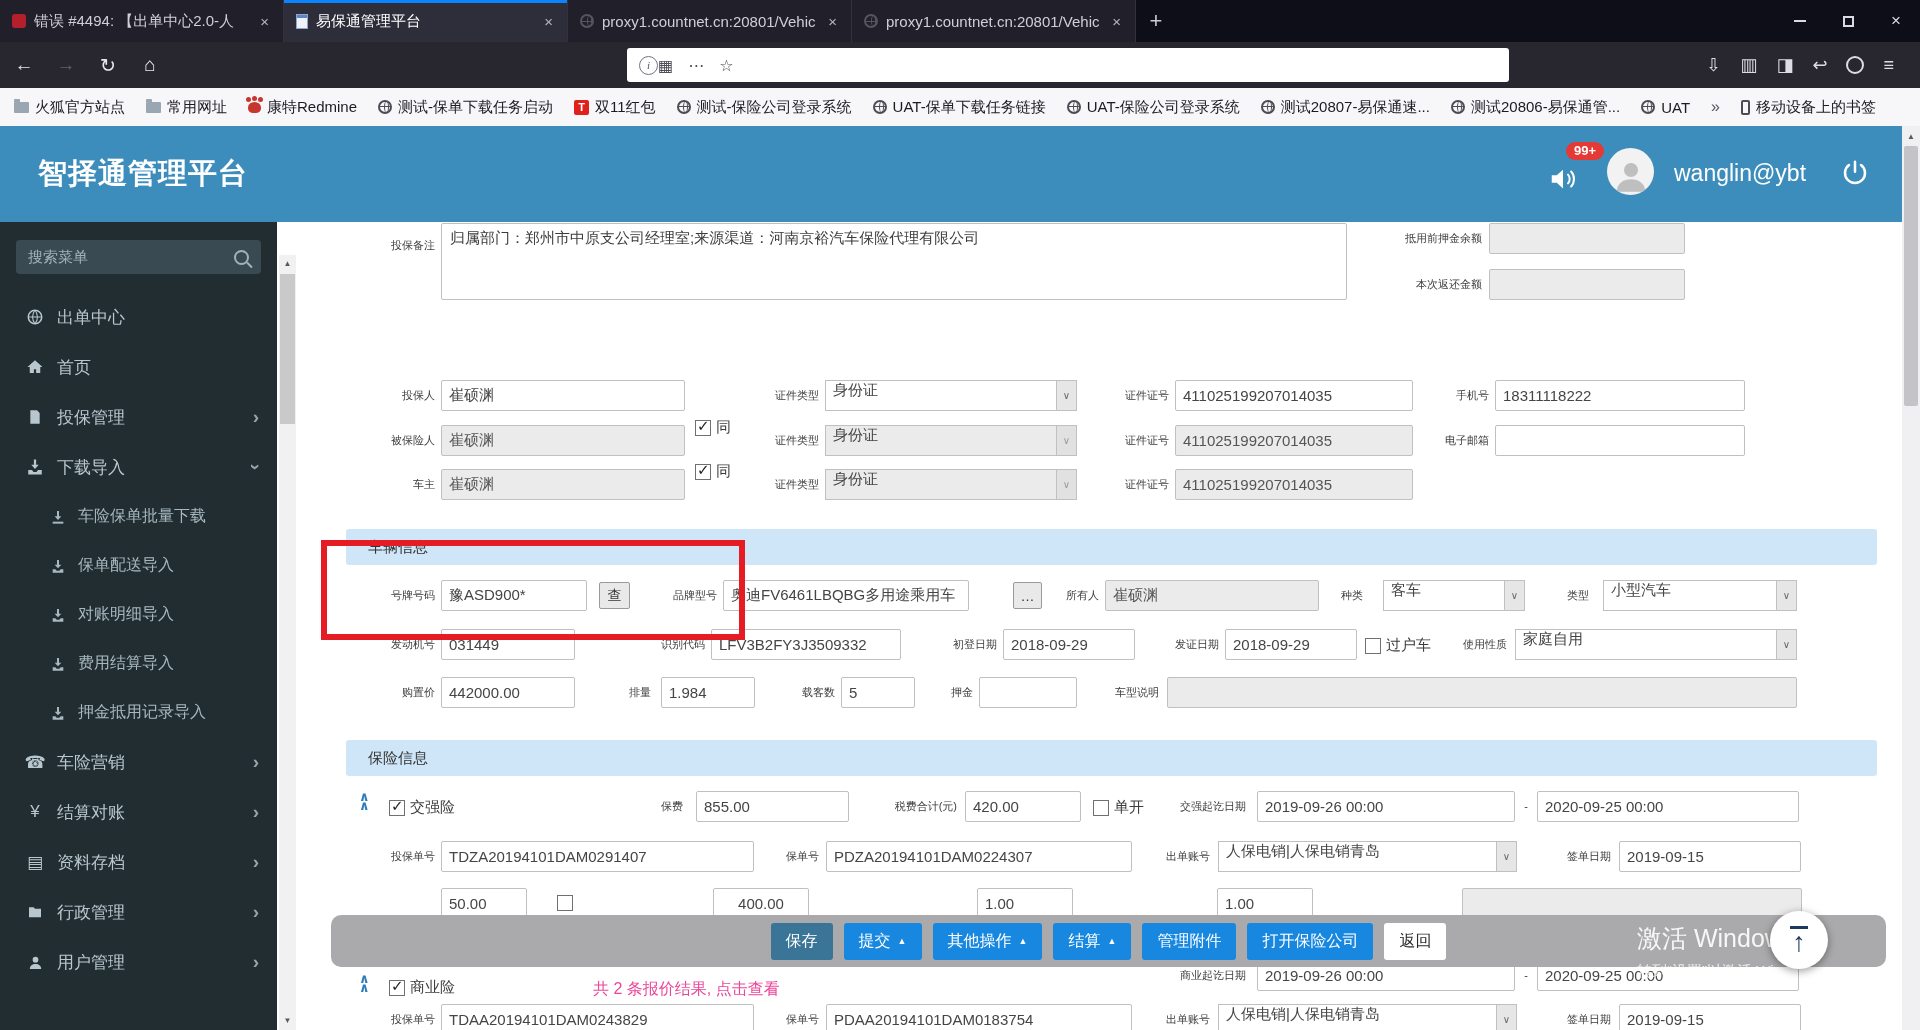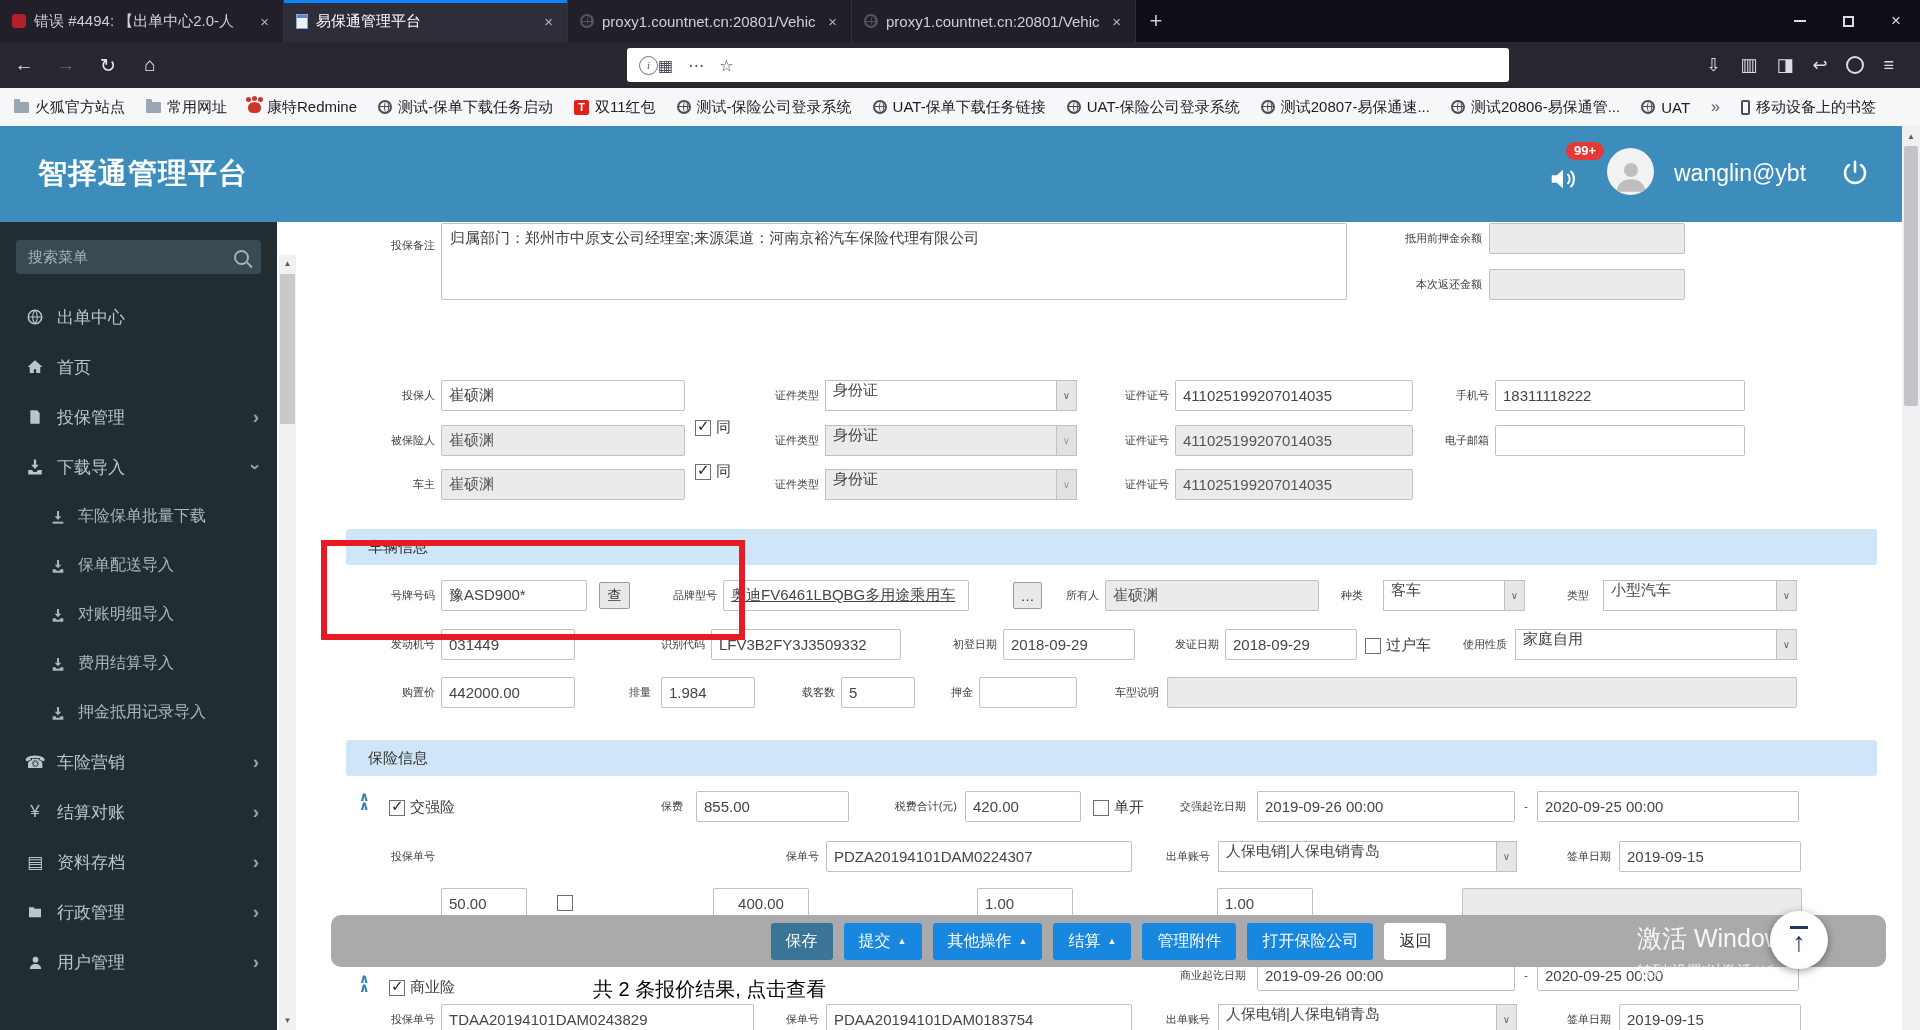--- a/index.html
+++ b/index.html
@@ -109,21 +109,21 @@
            align-items:center;justify-content:center;color:#666;font-size:10px}
   .sel.dis{background:#ebebeb}.sel.dis .sb{background:#e1e1e1;color:#9a9a9a}
   .cbwrap{position:absolute;display:flex;align-items:center;gap:5px;font-size:15px;color:#3d3d3d}
   .cbx{width:16px;height:16px;border:1px solid #707070;background:#fff;box-sizing:border-box;position:relative;flex:0 0 auto}
   .cbx.checked::after{content:"✓";position:absolute;left:1px;top:-4px;font-size:15px;color:#222;font-weight:bold}
   .secbar{position:absolute;left:49px;width:1531px;height:36px;background:#cfe6f8;border-radius:3px;line-height:36px;
           padding-left:22px;box-sizing:border-box;font-size:15px;color:#333}
   .dchev{position:absolute;display:flex;flex-direction:column;color:#2f7cb8;font-weight:bold;font-size:13px;line-height:9px}
   .minibtn{position:absolute;height:27px;border:1px solid #9a9a9a;background:#e9e9e9;font-size:14px;color:#333;
            display:flex;align-items:center;justify-content:center;border-radius:2px;box-sizing:border-box}
-  .qlink{position:absolute;font-size:20px;color:#000000;height:20px;line-height:20px}
+  .qlink{position:absolute;font-size:16px;color:#ec4899;height:20px;line-height:20px}
   .redbox{position:absolute;left:24px;top:318px;width:412px;height:88px;border:6px solid #e51c23;z-index:30}
   .graybar{position:absolute;left:34px;top:693px;width:1555px;height:52px;background:#aaaaac;border-radius:10px;z-index:40;
            display:flex;align-items:center;justify-content:center;gap:11px}
   .bbtn{height:37px;border-radius:3px;background:#1787e0;color:#fff;font-size:16px;display:flex;align-items:center;
         padding:0 15px;gap:7px;white-space:nowrap}
   .bbtn .caret{font-size:9px;line-height:9px}
   .bbtn.save{background:#3a7598}
   .bbtn.back{background:#fff;color:#2b2b2b}
   .watermark{position:absolute;left:1340px;top:700px;z-index:60;color:rgba(255,255,255,0.9)}
   .wm1{font-size:25px;font-weight:300}
@@ -459,21 +459,21 @@
   <div class="lbl" style="left:790px;width:82px;top:247px">证件证号</div>
   <input class="inp dis" style="left: 878px; top: 247px; width: 238px;" disabled="" value="411025199207014035">
 
   <div class="secbar" style="top:307px">车辆信息</div>
   <div class="redbox"></div>
 
   <div class="lbl" style="left:0;width:138px;top:358px">号牌号码</div>
   <input class="inp" style="left: 144px; top: 358px; width: 146px;" readonly="" value="豫ASD900*">
   <div class="minibtn" style="left:302px;top:360px;width:31px">查</div>
   <div class="lbl" style="left:340px;width:80px;top:358px">品牌型号</div>
-  <input class="inp" style="left: 426px; top: 358px; width: 246px; text-decoration: underline;" readonly="" value="奥迪FV6461LBQBG多用途乘用车">
+  <input class="inp" style="left: 426px; top: 358px; width: 246px;" readonly="" value="奥迪FV6461LBQBG多用途乘用车">
   <div class="minibtn" style="left:716px;top:360px;width:29px">…</div>
   <div class="lbl" style="left:748px;width:54px;top:358px">所有人</div>
   <input class="inp dis" style="left: 808px; top: 358px; width: 214px;" disabled="" value="崔硕渊">
   <div class="lbl" style="left:1020px;width:46px;top:358px">种类</div>
   <div class="sel" style="left:1086px;top:358px;width:142px">
       <span class="st">客车</span>
       <span class="sb">∨</span>
     </div>
   <div class="lbl" style="left:1246px;width:46px;top:358px">类型</div>
   <div class="sel" style="left:1306px;top:358px;width:194px">
@@ -527,20 +527,21 @@
   <div class="cbwrap" style="left:796px;top:576px">
       <span class="cbx"></span>
       <span>单开</span>
     </div>
   <div class="lbl" style="left:850px;width:99px;top:569px">交强起讫日期</div>
   <input class="inp" style="left: 960px; top: 569px; width: 258px;" readonly="" value="2019-09-26 00:00">
   <div class="lbl" style="left:1222px;width:14px;top:569px;text-align:center">-</div>
   <input class="inp" style="left: 1240px; top: 569px; width: 262px;" readonly="" value="2020-09-25 00:00">
 
   <div class="lbl" style="left:0;width:138px;top:619px">投保单号</div>
+  <input class="inp" style="left: 144px; top: 619px; width: 313px;" readonly="" value="TDZA20194101DAM0291407">
   <div class="lbl" style="left:450px;width:72px;top:619px">保单号</div>
   <input class="inp" style="left: 529px; top: 619px; width: 306px;" readonly="" value="PDZA20194101DAM0224307">
   <div class="lbl" style="left:845px;width:68px;top:619px">出单账号</div>
   <div class="sel" style="left:921px;top:619px;width:299px">
       <span class="st">人保电销|人保电销青岛</span>
       <span class="sb">∨</span>
     </div>
   <div class="lbl" style="left:1248px;width:66px;top:619px">签单日期</div>
   <input class="inp" style="left: 1322px; top: 619px; width: 182px;" readonly="" value="2019-09-15">
 

